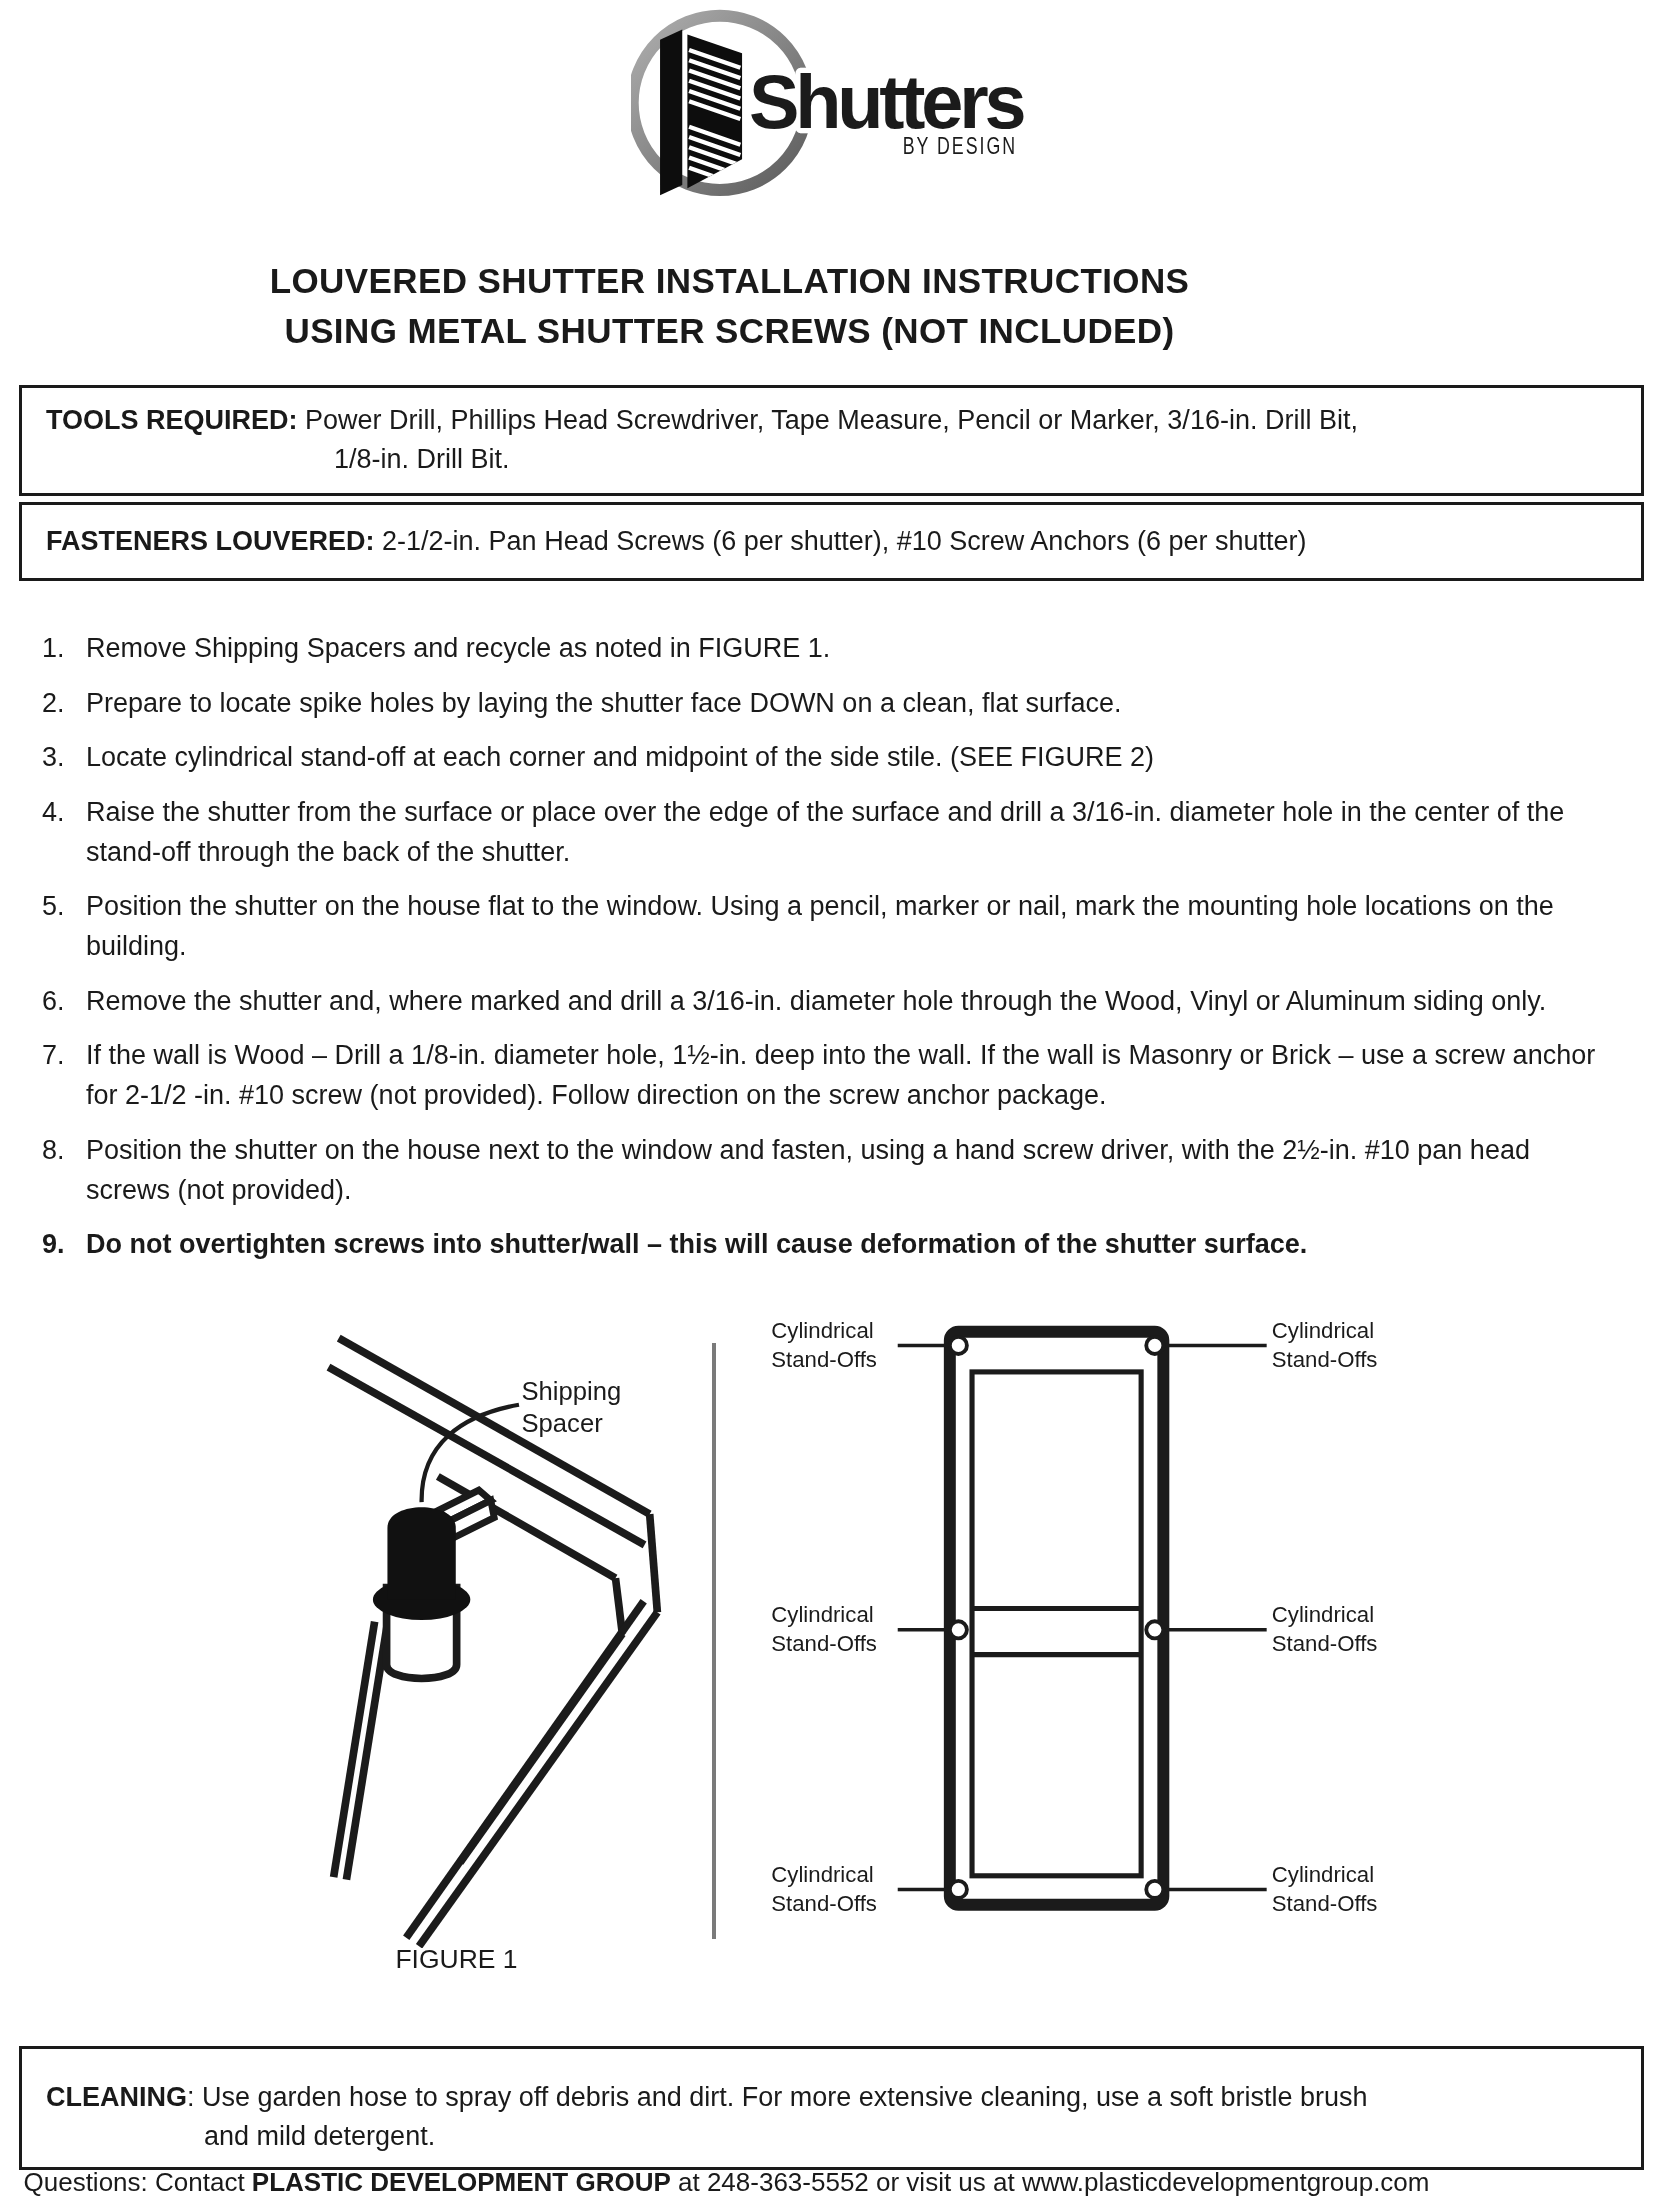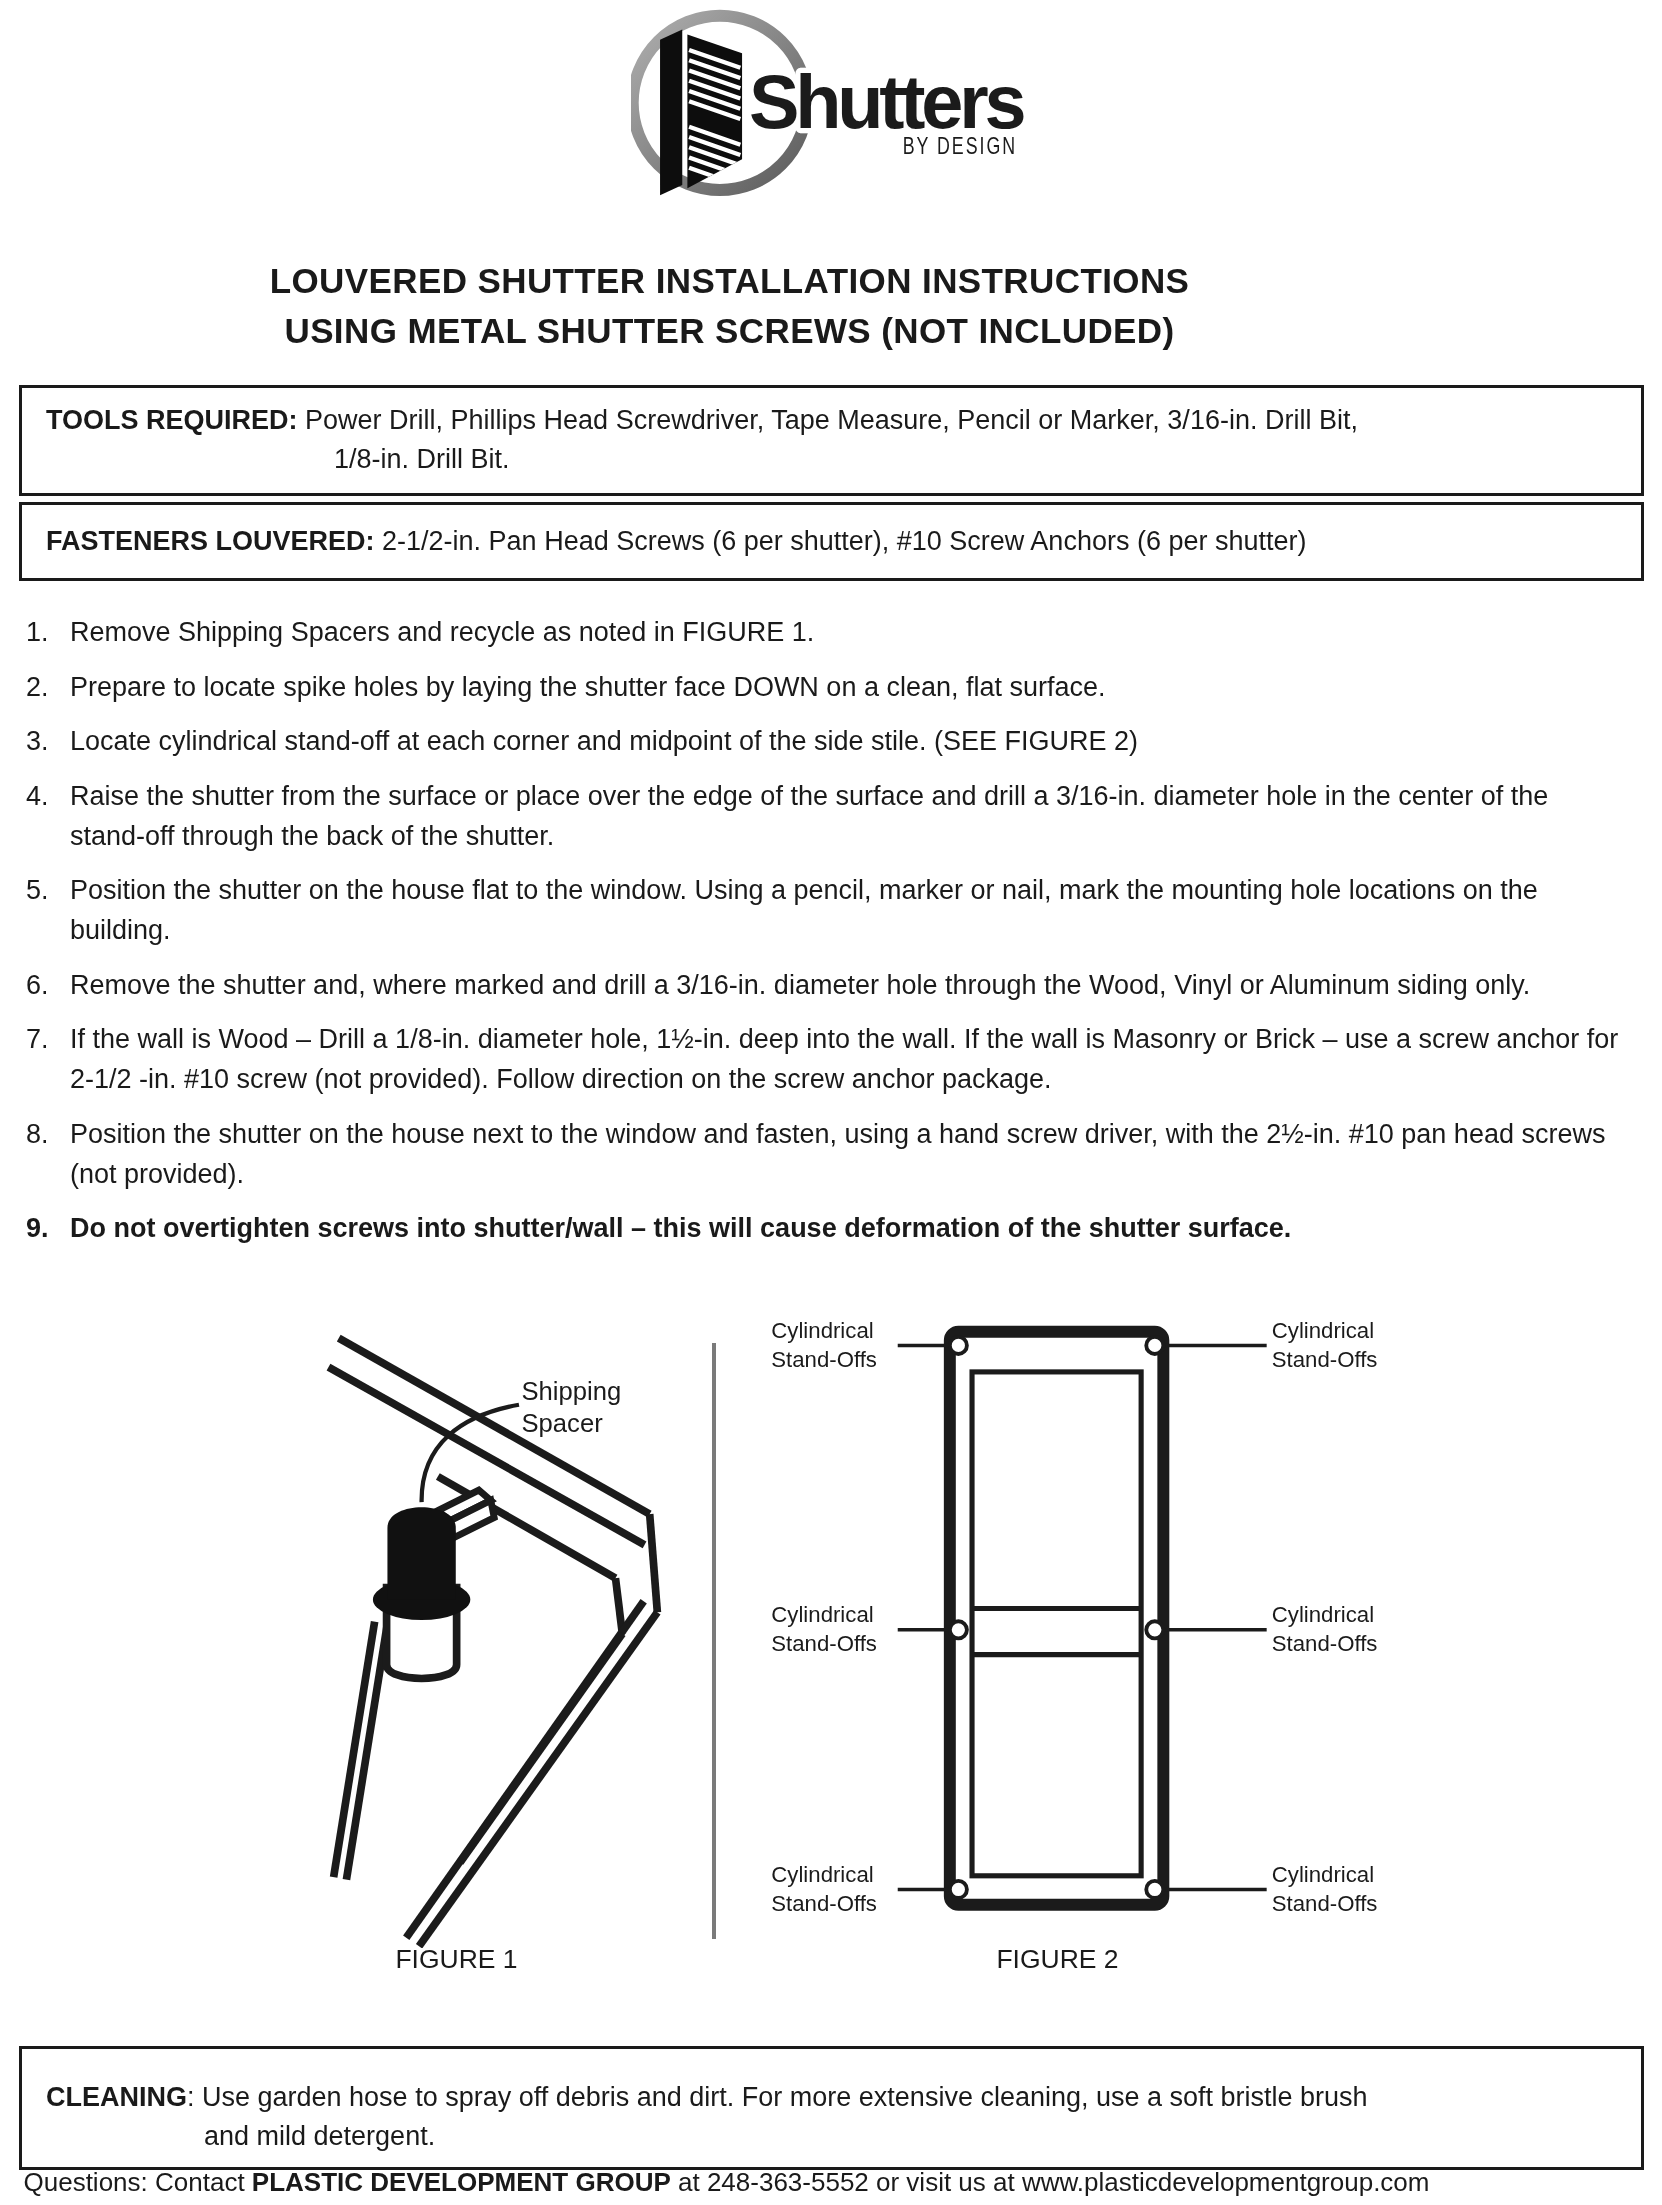--- a/index.html
+++ b/index.html
@@ -18,21 +18,21 @@
   .rulebox{left:19px;width:1625px;box-sizing:border-box;border:3.4px solid #1a1a1a;
            background:#fff;font-size:27px;line-height:39px;}
   #toolsBox{top:385px;padding:13px 24px 13.7px 24px;}
   #fastenersBox{top:502px;padding:17px 24px;}
   #cleanBox{top:2046px;padding:9.4px 24px 11px 24px;}
   .hang-tools{padding-left:288px;text-indent:-288px;}
   .hang-clean{padding-left:158px;text-indent:-158px;margin-top:20px;}
   .b{font-weight:bold;}
   
   #steps{left:26px;top:612px;width:1599px;}
-  #steps ol{margin:0;padding:0 0 0 44px;list-style:none;counter-reset:n;
+  #steps ol{margin:16px;padding:0 0 0 44px;list-style:none;counter-reset:n;
             font-size:27px;line-height:40px;}
   #steps li{counter-increment:n;position:relative;margin-bottom:14.5px;}
   #steps li::before{content:counter(n) ".";position:absolute;left:-44px;top:0;}
   #steps li.bold{font-weight:bold;}
   
   #figures{left:0;top:1307px;width:1663px;height:701px;}
   #fig1{left:137px;top:26px;}
   #fig2{left:718px;top:0;}
   #figDivider{left:712px;top:36px;width:4.3px;height:596px;background:#7a7a7a;}
   .figcap{top:637px;width:513px;text-align:center;font-size:26.5px;line-height:31px;}
@@ -180,21 +180,20 @@
       <tspan x="62" y="673">Cylindrical</tspan>
       <tspan x="62" y="707">Stand-Offs</tspan>
     </text>
     <text class="figlabel">
       <tspan x="648" y="673">Cylindrical</tspan>
       <tspan x="648" y="707">Stand-Offs</tspan>
     </text>
   </svg>
 
   <div id="cap1" class="abs figcap">FIGURE 1</div>
-  <div id="cap2" class="abs figcap">FIGURE 2</div>
 </div>
 
 <div id="cleanBox" class="abs rulebox">
   <div class="hang-clean">
     <span class="b">CLEANING</span><span>: Use garden hose to spray off debris and dirt. For more extensive cleaning, use a soft bristle brush</span><br>
     <span>and mild detergent.</span>
   </div>
 </div>
 
 <div id="footer" class="abs">

